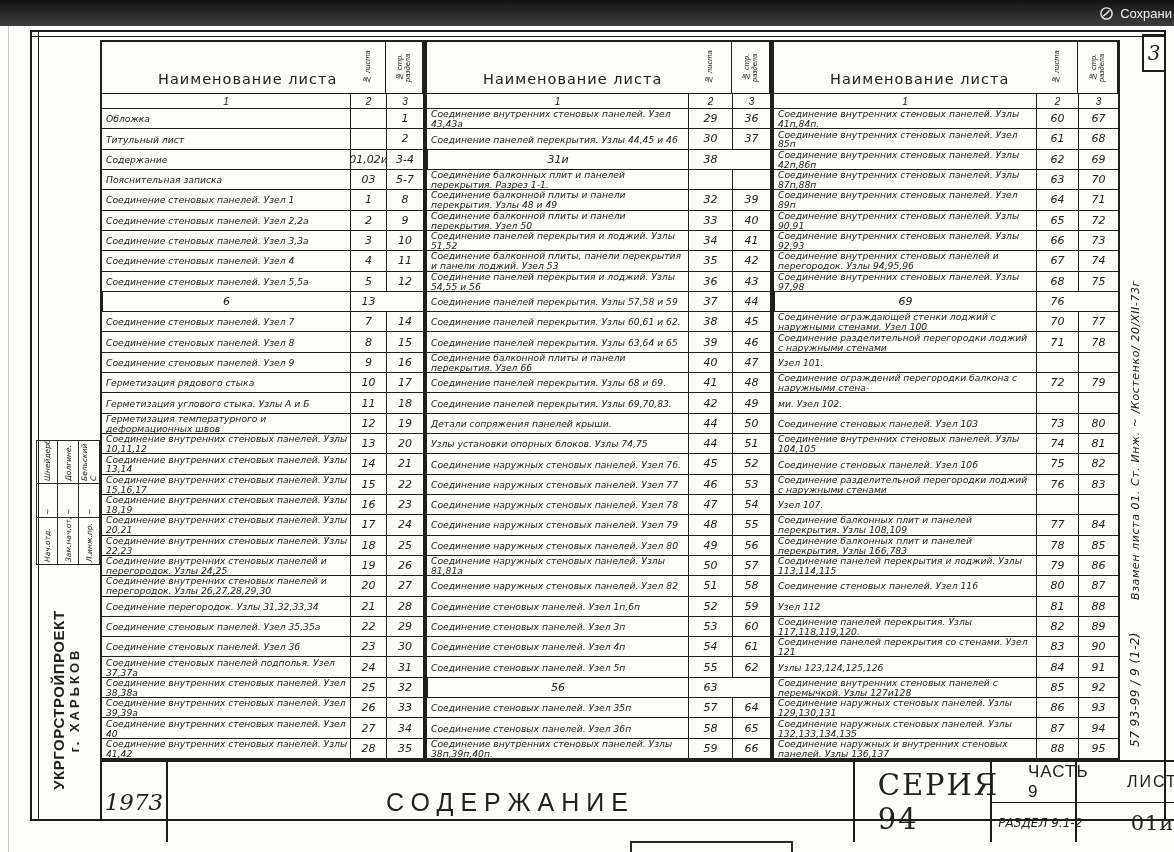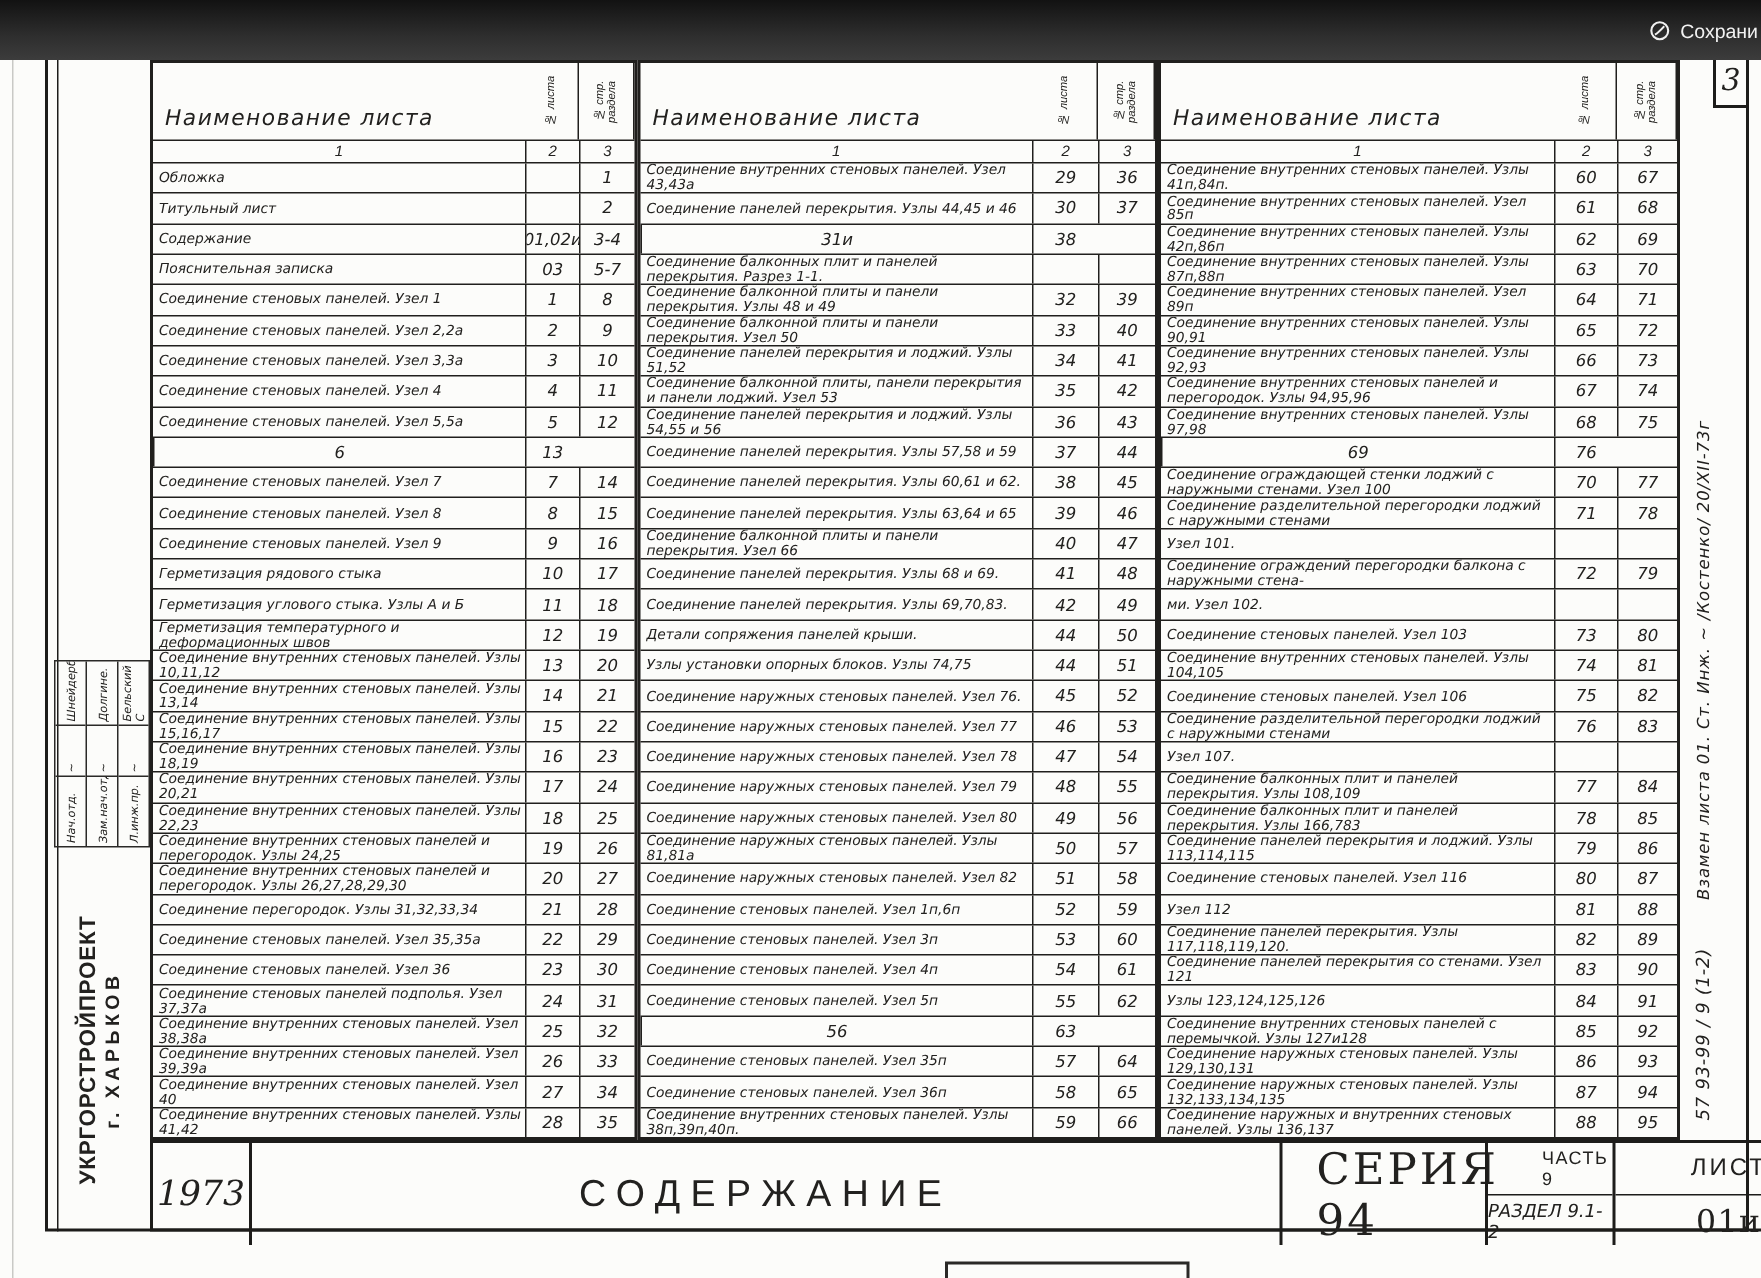--- a/index.html
+++ b/index.html
@@ -1,20 +1,20 @@
 <!DOCTYPE html>
 <html><head>
 <meta charset="utf-8">
 <style>
   * { margin:0; padding:0; box-sizing:border-box; }
   html,body { width:1174px; height:852px; overflow:hidden; background:#ffffff;
               font-family:"Liberation Sans", sans-serif; color:#22211f; }
 
   
-  .topbar { position:absolute; left:0; top:0; width:1174px; height:40px;
+  .topbar { position:absolute; left:0; top:0; width:1174px; height:26px;
             background:linear-gradient(180deg,#121212 0%,#2e2e2e 60%,#3c3c3c 100%);
             display:flex; align-items:center; justify-content:flex-end; z-index:50; }
   .savebtn { display:flex; align-items:center; gap:6px; color:#f2f2f2; font-size:13px;
              padding:0 2px 0 10px; cursor:pointer; white-space:nowrap; }
 
   
   .sheet { position:absolute; left:0; top:24px; width:1174px; height:828px;
            background:#fcfcfa; overflow:hidden; }
   .scan-edge { position:absolute; left:8px; top:0; width:1px; height:100%; background:#c9c9c6; }
 
@@ -26,22 +26,22 @@
   
   .ctable { position:absolute; top:16px; height:720px; border:2px solid #201f1d;
             display:flex; flex-direction:column; background:transparent; }
   .t1 { left:100px;  width:325px; --cols: 1fr 36px 37px; }
   .t2 { left:425px;  width:347px; --cols: 1fr 44px 38px; }
   .t3 { left:772px;  width:348px; --cols: 1fr 42px 40px; }
 
   .thead { display:grid; grid-template-columns:var(--cols); height:52px;
            border-bottom:1.5px solid #201f1d; }
   .thead .hname { display:flex; align-items:flex-end; padding:2px 6px 6px 8px;
-                  font-style:italic; font-size:14.5px; letter-spacing:1px;
-                  font-family:"DejaVu Sans", sans-serif; }
+                  font-size:14.5px; letter-spacing:1px;
+                  font-family:"DejaVu Sans", sans-serif;margin-left:48px; }
   .vlab { writing-mode:vertical-rl; transform:rotate(180deg);
           font-size:7.5px; font-style:italic; line-height:1.05;
           display:flex; align-items:center; justify-content:center;
           border-left:1px solid #201f1d; padding:2px 0; text-align:center; }
   .idxrow { display:grid; grid-template-columns:var(--cols); height:15px;
             border-bottom:1.5px solid #201f1d; font-style:italic; font-size:10px; }
   .idxrow div { display:flex; align-items:center; justify-content:center; }
   .idxrow div + div { border-left:1px solid #201f1d; }
 
   .rows { flex:1; display:flex; flex-direction:column; }
@@ -62,21 +62,21 @@
   .tb-cell:first-child { border-left:none; }
   .tb-year { display:flex; align-items:center; justify-content:center;
              font-size:23px; font-style:italic; font-family:"DejaVu Serif", serif; }
   .tb-title { display:flex; align-items:center; justify-content:center;
               font-size:25px; letter-spacing:7px; font-family:"Liberation Sans", sans-serif; }
   .tb-series { display:flex; align-items:center; justify-content:center;
                font-size:29px; letter-spacing:2px; font-family:"DejaVu Serif", serif;padding-left:32px; }
   .tb-split { display:grid; grid-template-rows:1fr 1fr; }
   .tb-split > div { display:flex; align-items:center; justify-content:center; }
   .tb-split > div + div { border-top:1.5px solid #1d1c1a; }
-  .tb-part { font-size:12px; letter-spacing:1px;padding-left:36px; }
+  .tb-part { font-size:17px; letter-spacing:1px;padding-left:36px; }
   .tb-section { font-size:12px; font-style:italic; font-family:"DejaVu Sans", sans-serif; }
   .tb-sheetword { font-size:16px; letter-spacing:2px; }
   .tb-sheetno { font-size:21px; letter-spacing:1px; font-family:"DejaVu Serif", serif; }
 
   
   .org-block { position:absolute; left:34px; top:781px; width:210px; height:64px;
                transform:rotate(-90deg); transform-origin:left top;
                display:flex; flex-direction:column; align-items:center; justify-content:center; }
   .org-line1 { font-size:15px; font-weight:bold; letter-spacing:0.5px; }
   .org-line2 { font-size:13px; font-weight:bold; letter-spacing:3px; }

